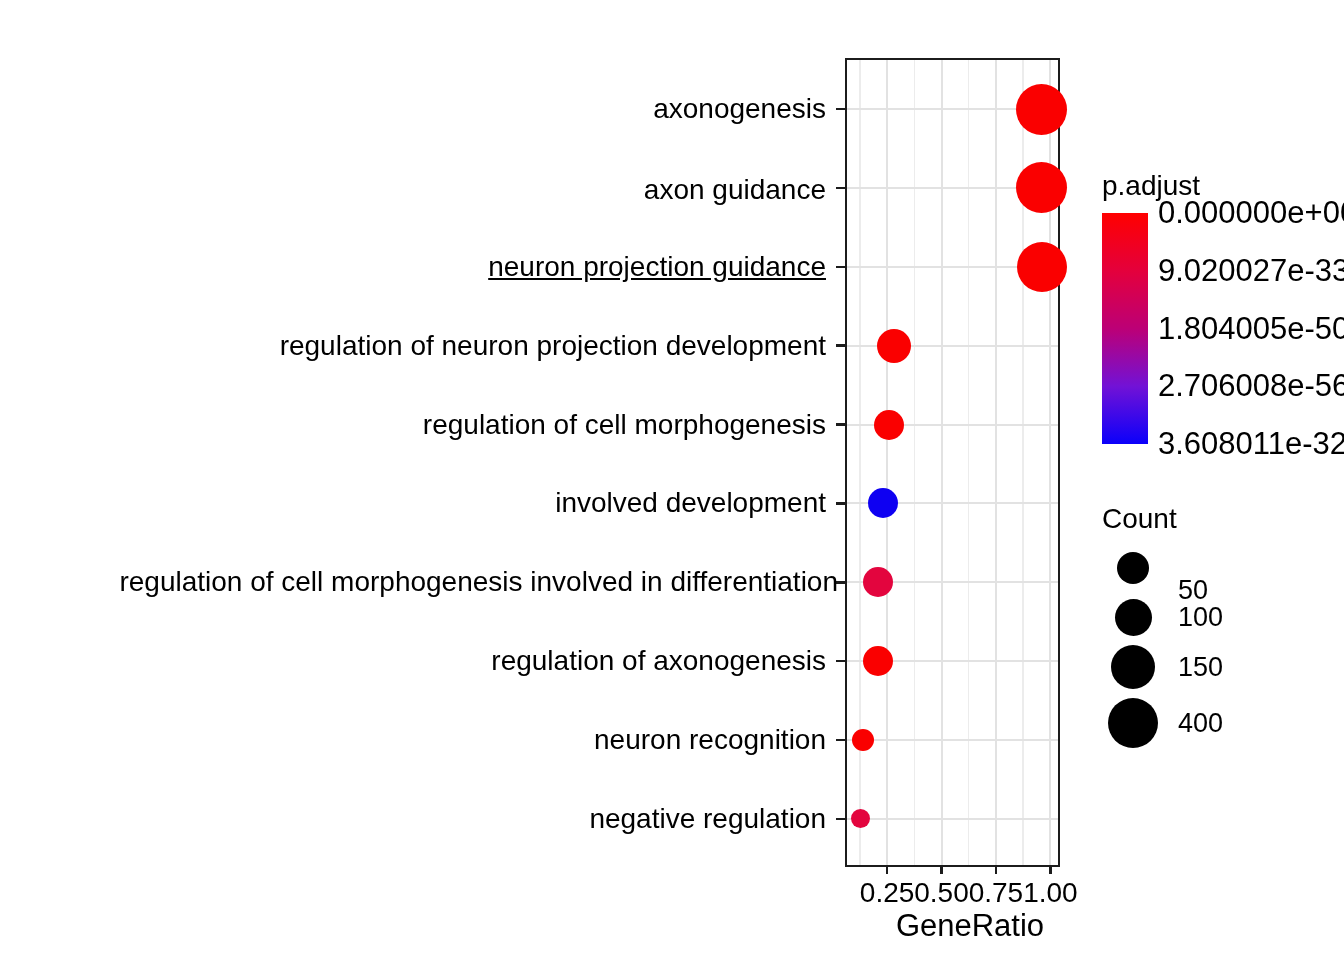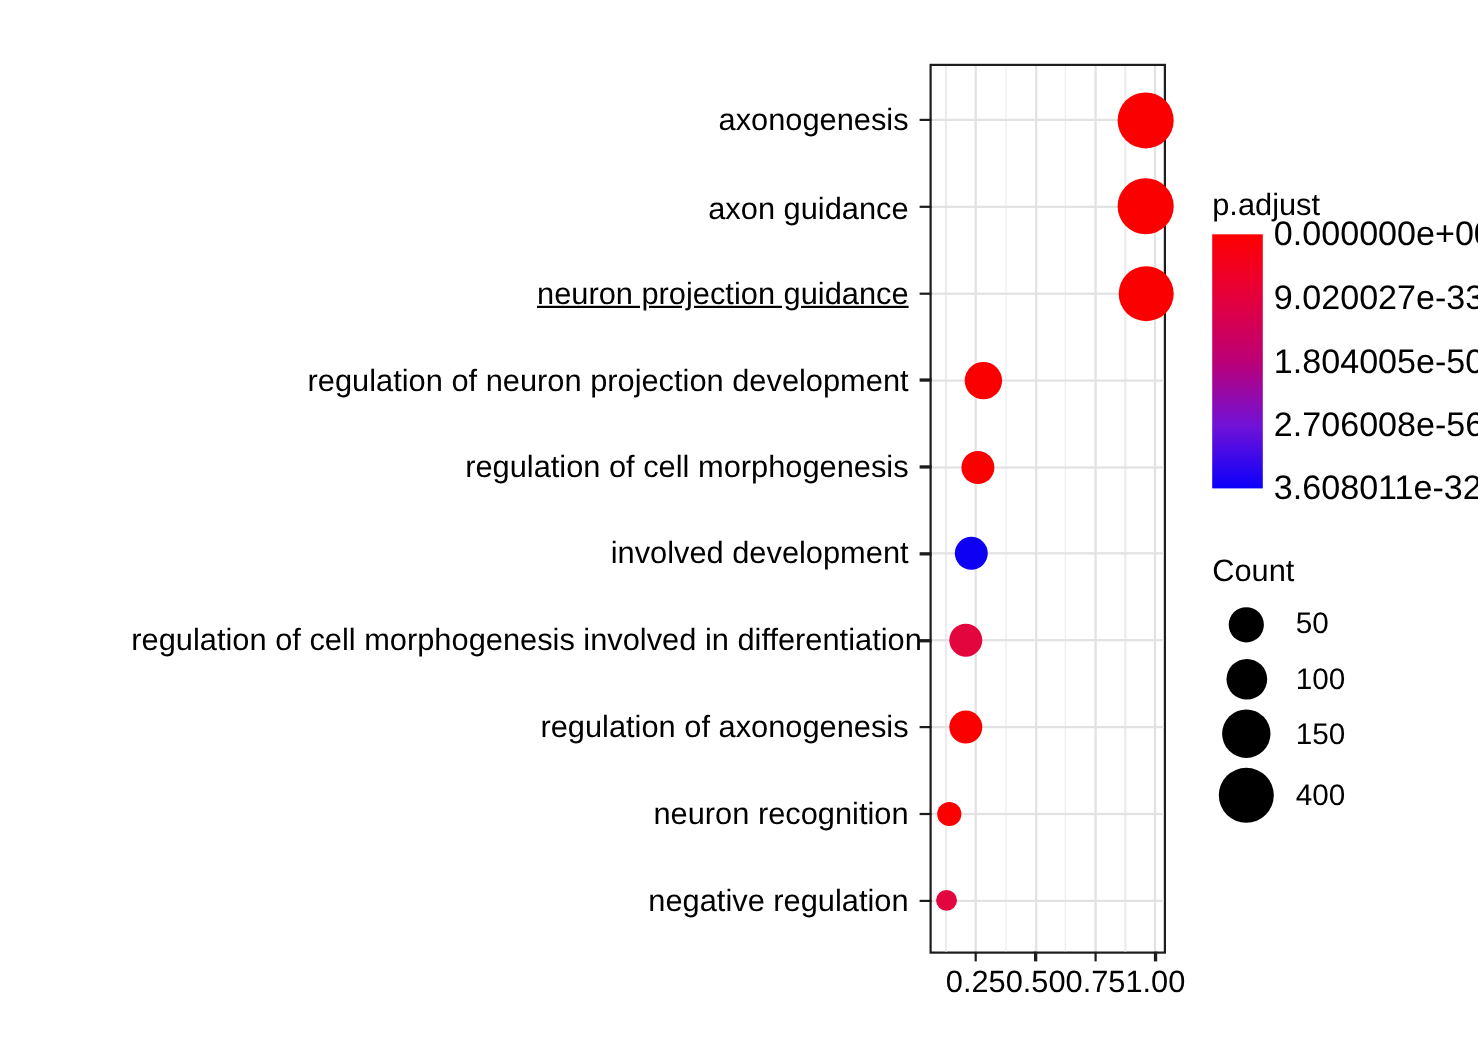--- a/index.html
+++ b/index.html
@@ -134,24 +134,25 @@
       <div class="cbar-tick" style="left: 1102px; top: 327.25px;"></div>
       <div class="cbar-tick" style="left: 1135px; top: 327.25px;"></div>
       <div class="cbar-tick" style="left: 1102px; top: 385px;"></div>
       <div class="cbar-tick" style="left: 1135px; top: 385px;"></div>
       <div class="cbar-label" style="left: 1158px; top: 200px;">0.000000e+00</div>
       <div class="cbar-label" style="left: 1158px; top: 257.75px;">9.020027e-33</div>
       <div class="cbar-label" style="left: 1158px; top: 315.5px;">1.804005e-50</div>
       <div class="cbar-label" style="left: 1158px; top: 373.25px;">2.706008e-56</div>
       <div class="cbar-label" style="left: 1158px; top: 431px;">3.608011e-32</div>
       <div class="count-circle" style="left: 1117px; top: 552px; width: 32px; height: 32px;"></div>
-      <div class="count-label" style="left: 1178px; top: 552px;">50</div>
+      <div class="count-label" style="left: 1178px; top: 576px;">50</div>
       <div class="count-circle" style="left: 1114.5px; top: 598.5px; width: 37px; height: 37px;"></div>
       <div class="count-label" style="left: 1178px; top: 603px;">100</div>
       <div class="count-circle" style="left: 1111px; top: 645px; width: 44px; height: 44px;"></div>
       <div class="count-label" style="left: 1178px; top: 653px;">150</div>
       <div class="count-circle" style="left: 1108px; top: 698px; width: 50px; height: 50px;"></div>
       <div class="count-label" style="left: 1178px; top: 709px;">400</div>
     </div>
+  <div class="axis-title" style="left:820px;top:908px;width:300px;">GeneRatio</div>
   <div class="legend-title" style="left:1102px;top:170px;">p.adjust</div>
   <div id="colorbar" style="left: 1102px; top: 213px; width: 46px; height: 231px; background: linear-gradient(rgb(255, 0, 0) 0%, rgb(228, 0, 60) 25%, rgb(188, 0, 118) 50%, rgb(114, 18, 214) 75%, rgb(11, 0, 250) 100%);"></div>
   <div class="legend-title" style="left:1102px;top:503px;">Count</div>
 </div>
 
 </body></html>

